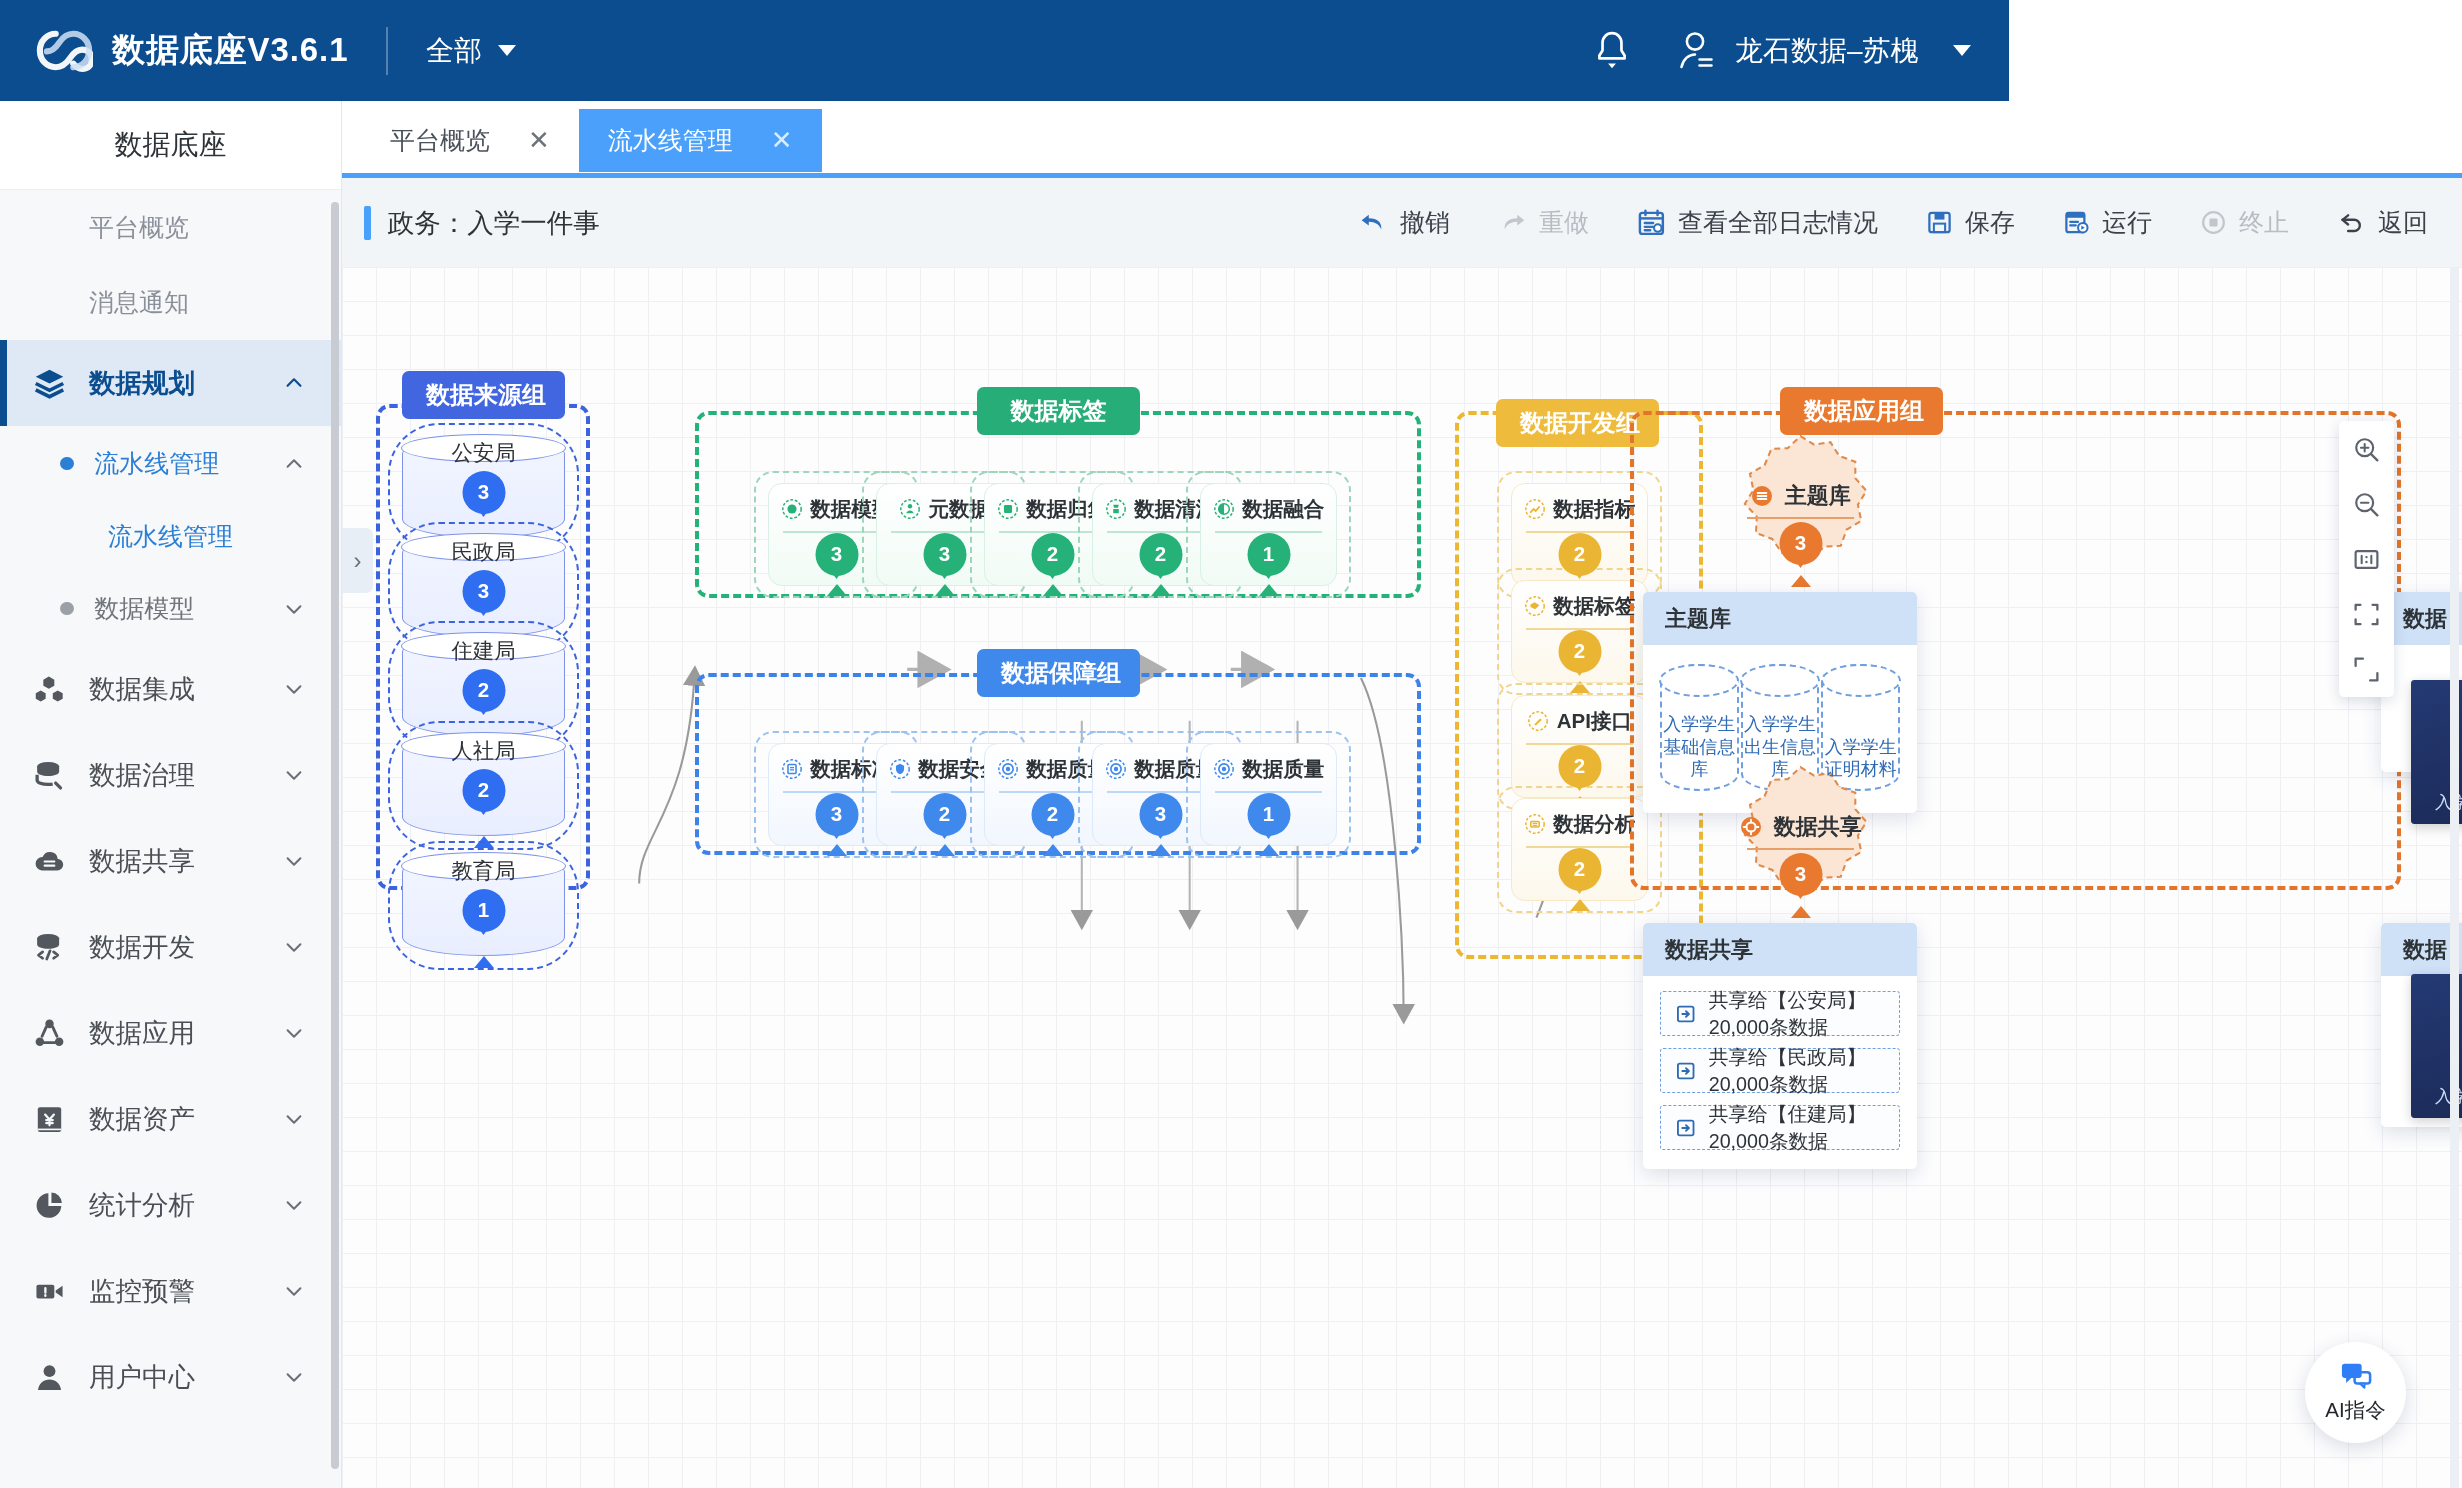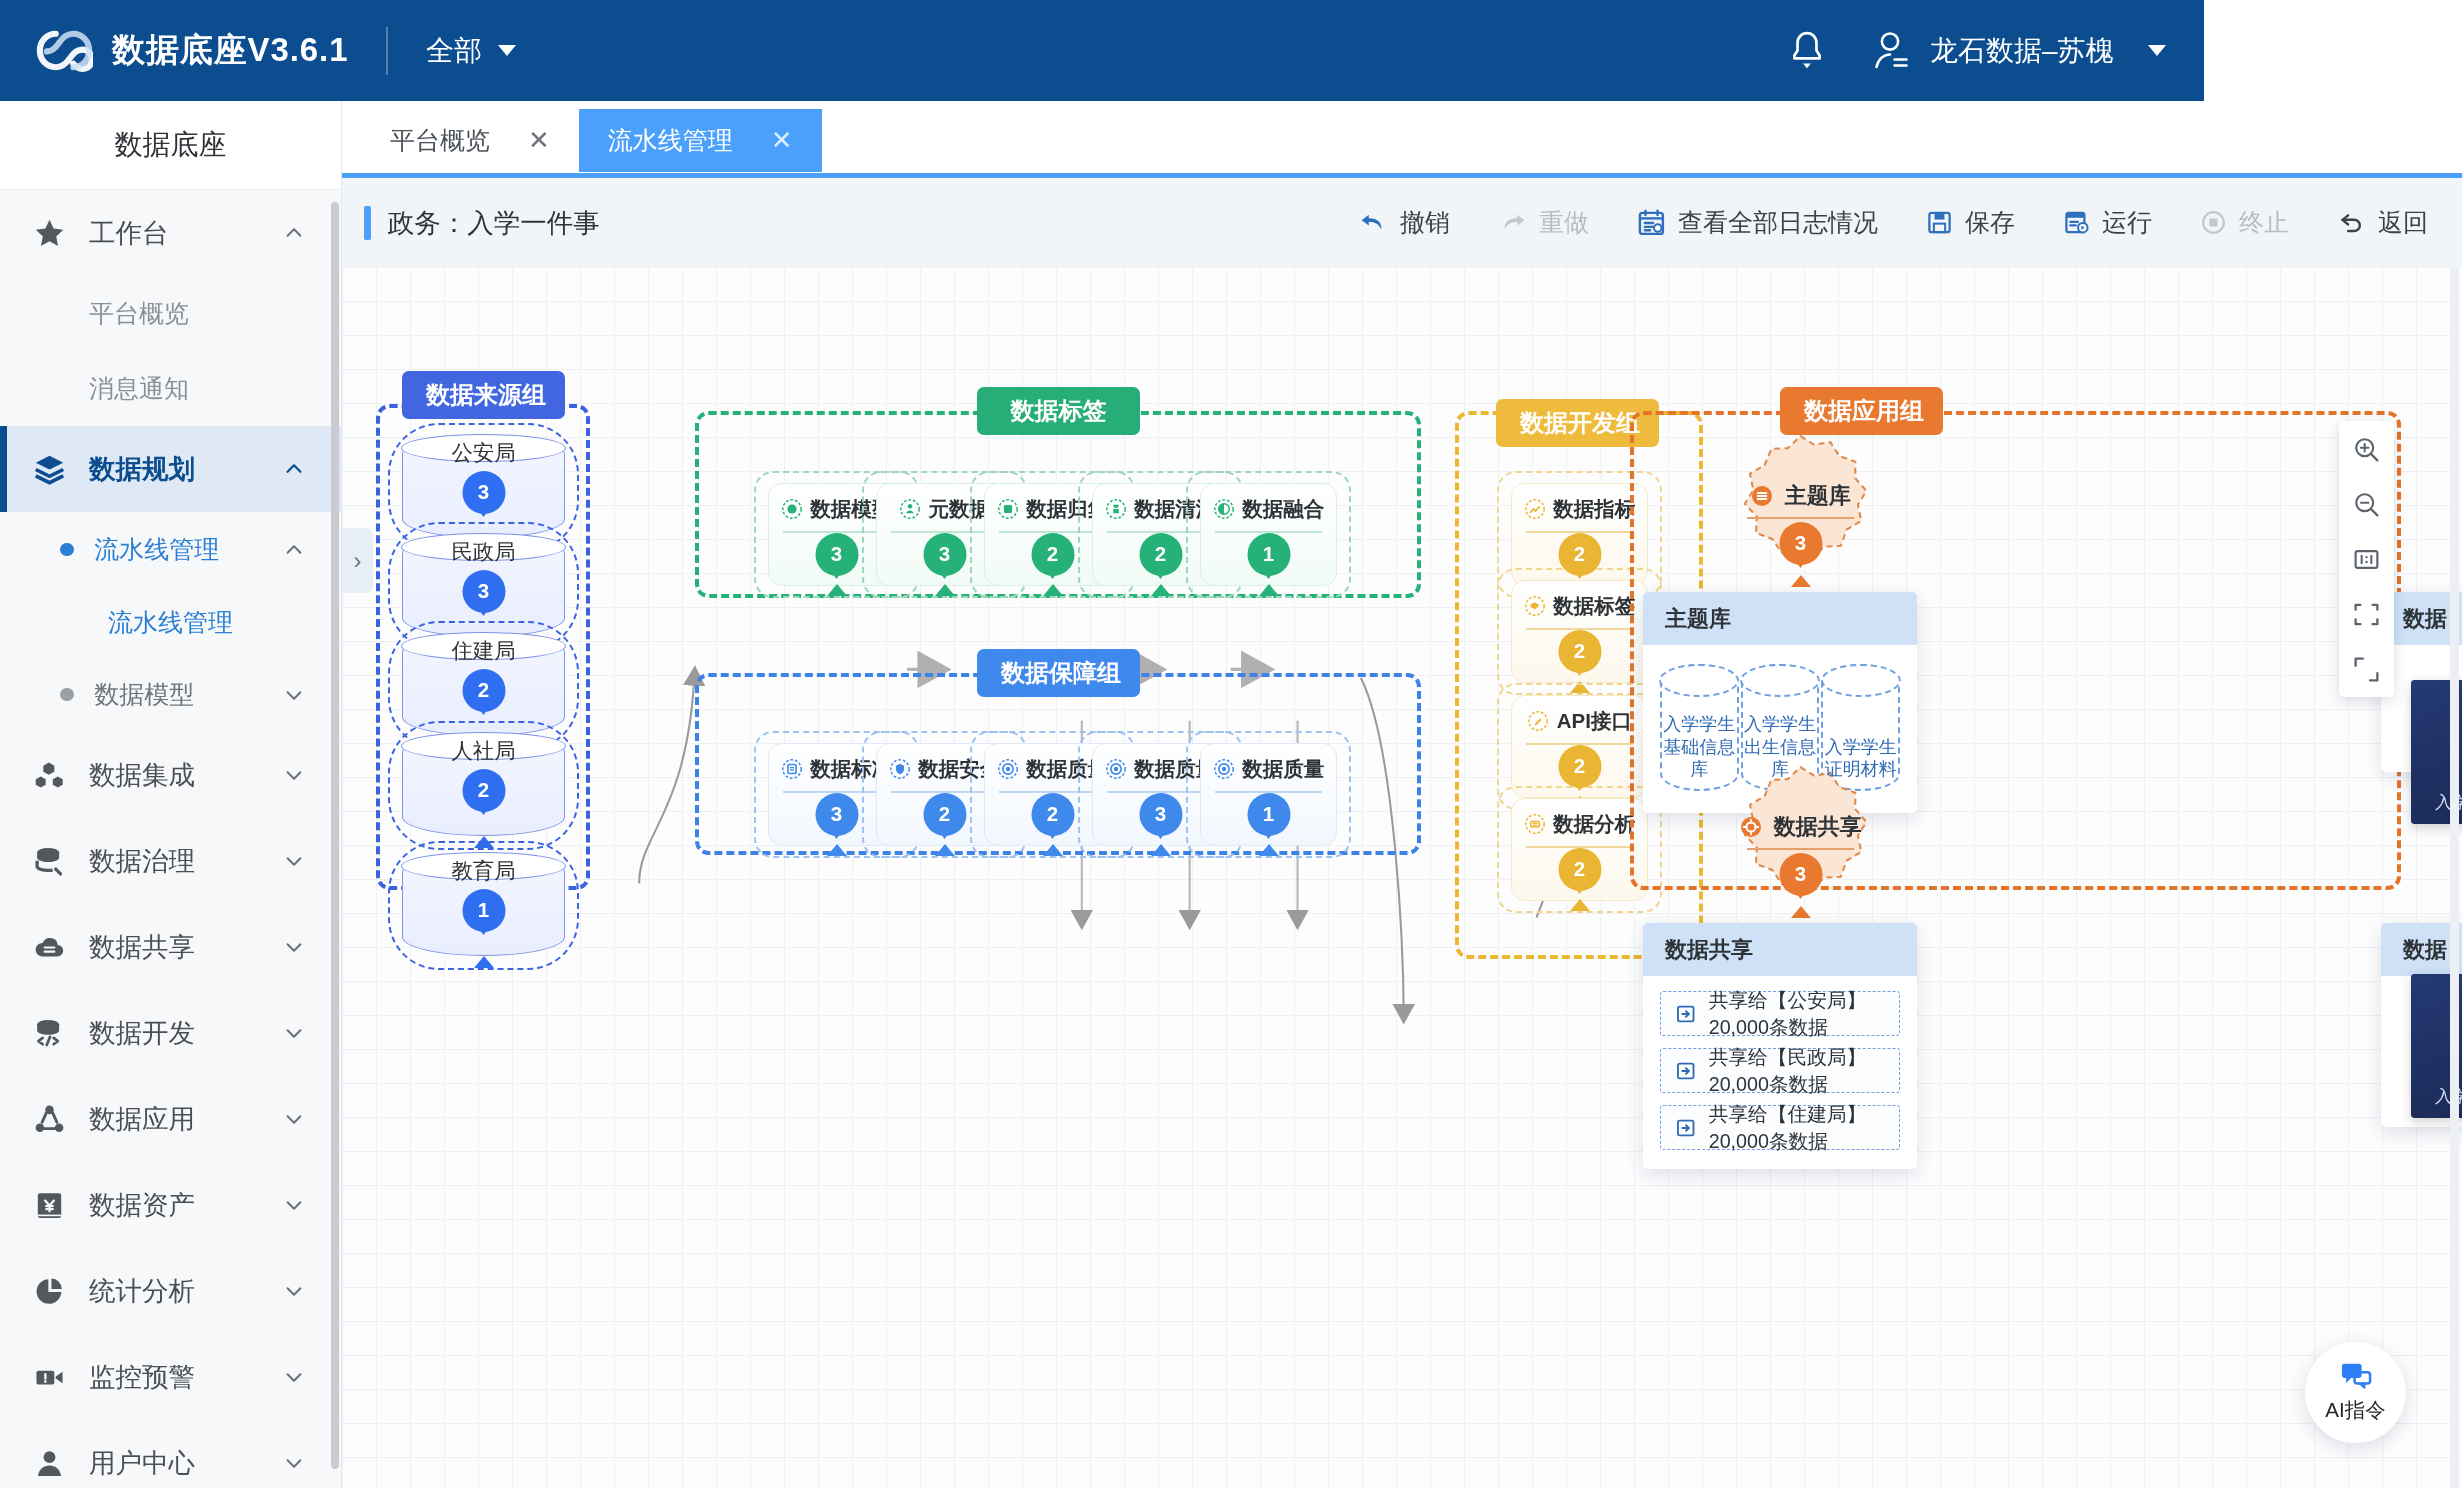--- a/index.html
+++ b/index.html
@@ -5,21 +5,21 @@
   * { box-sizing: border-box; margin: 0; padding: 0; }
   html, body {
     width: 2462px; height: 1488px;
     overflow: hidden;
     font-family: "Liberation Sans", "DejaVu Sans", sans-serif;
     background: #ffffff;
   }
 
   
   .topbar {
-    position: absolute; left: 0; top: 0; width: 2204px; height: 101px;
+    position: absolute; left: 0; top: 0; width: 2009px; height: 101px;
     background: #0b4d8f;
     display: flex; align-items: center;
     z-index: 50;
   }
   .brand { display: flex; align-items: center; padding-left: 36px; }
   .brand-logo { width: 57px; height: 51px; flex: 0 0 auto; }
   .brand-title {
     color: #ffffff; font-size: 33px; font-weight: 700; margin-left: 19px;
     letter-spacing: 0.9px; white-space: nowrap;
   }
@@ -370,31 +370,20 @@
       </svg>
       <span class="user-name">龙石数据–苏槐</span>
       <span class="caret-down"></span>
     </div>
   </div>
 </div>
 
 <div class="sidebar">
   <div class="sidebar-header">数据底座</div>
 
-  <div class="nav-item">
-    <span class="nav-ico">
-      <svg viewBox="0 0 24 24" width="33" height="33">
-          <path d="M12 2l3 6.4 7 .9-5.1 4.8 1.3 7-6.2-3.4L5.8 21l1.3-7L2 9.3l7-.9z" fill="#53585f"></path>
-        </svg>
-    </span>
-    <span class="nav-label">工作台</span>
-    <svg class="chev" viewBox="0 0 24 24">
-      <path d="M5 15l7-7 7 7" fill="none" stroke="#6b7078" stroke-width="2.2" stroke-linecap="round" stroke-linejoin="round"></path>
-    </svg>
-  </div>
 
   <div class="nav-sub">
     <span>平台概览</span>
   </div>
   <div class="nav-sub">
     <span>消息通知</span>
   </div>
 
   <div class="nav-item active">
     <span class="nav-ico">

